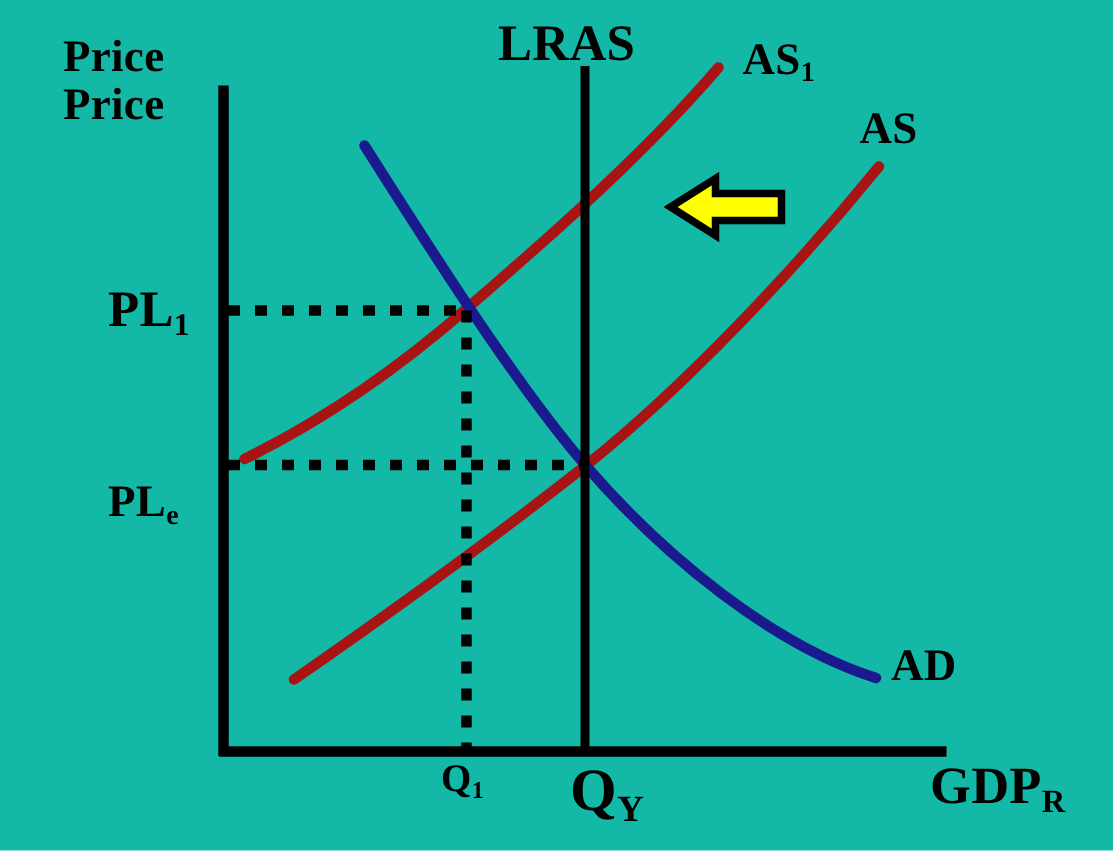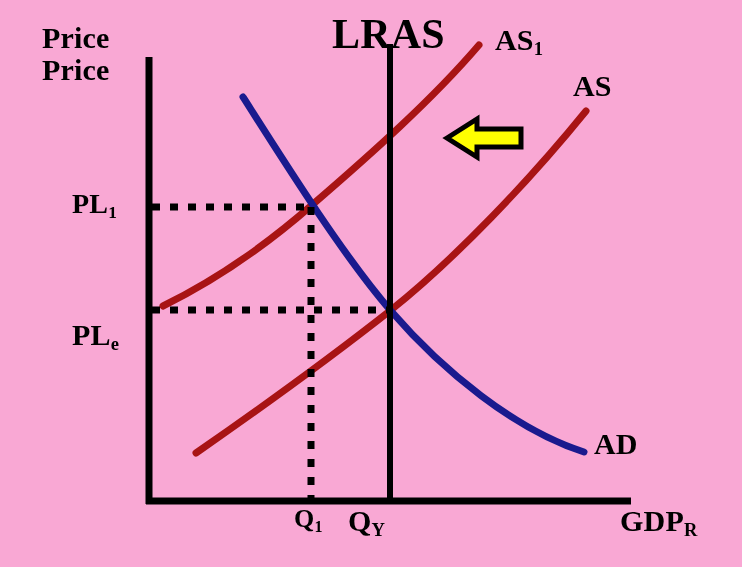--- a/index.html
+++ b/index.html
@@ -7,21 +7,21 @@
     padding: 0;
     background: #ffffff;
   }
   body {
     font-family: "Liberation Serif", "DejaVu Serif", serif;
   }
   #diagram-root {
     position: relative;
     width: 742px;
     height: 567px;
-    background: #f9a8d4;
+    background: #14b8a6;
     overflow: hidden;
   }
   #diagram-svg {
     position: absolute;
     left: 0;
     top: 0;
     width: 742px;
     height: 567px;
   }
   .lbl {
@@ -39,29 +39,29 @@
     position: relative;
     bottom: -0.28em;
     font-weight: bold;
   }
   #axis-title-price {
     left: 42px;
     top: 22px;
     font-size: 30px;
   }
   #axis-title-price .line2 { display: block; }
-  #label-lras  { left: 332px; top: 12px;  font-size: 42px; }
+  #label-lras  { left: 332px; top: 12px;  font-size: 34px; }
   #label-as1   { left: 495px; top: 24px;  font-size: 30px; }
   #label-as    { left: 573px; top: 70px;  font-size: 30px; }
   #label-ad    { left: 594px; top: 428px; font-size: 30px; font-family: Liberation Serif, serif; }
-  #label-pl1   { left: 72px;  top: 189px; font-size: 28px; text-align: right; }
+  #label-pl1   { left: 72px;  top: 189px; font-size: 34px; text-align: right; }
   #label-ple   { left: 72px;  top: 280px; font-size: 30px; margin-top: 39px; }
   #label-q1    { left: 294px; top: 505px; font-size: 26px; }
-  #label-qy    { left: 348px; top: 505px; font-size: 30px; }
-  #label-gdpr  { left: 620px; top: 505px; font-size: 30px; font-family: Liberation Serif, serif; }
+  #label-qy    { left: 380px; top: 505px; font-size: 40px; }
+  #label-gdpr  { left: 620px; top: 505px; font-size: 35px; font-family: Liberation Serif, serif; }
 </style>
 </head>
 <body>
 
 <div id="diagram-root">
 
   <svg id="diagram-svg" viewBox="0 0 742 567">
 
     <g>
       <line x1="149" y1="57" x2="149" y2="504" stroke="#000000" stroke-width="7" stroke-linecap="butt"></line>

